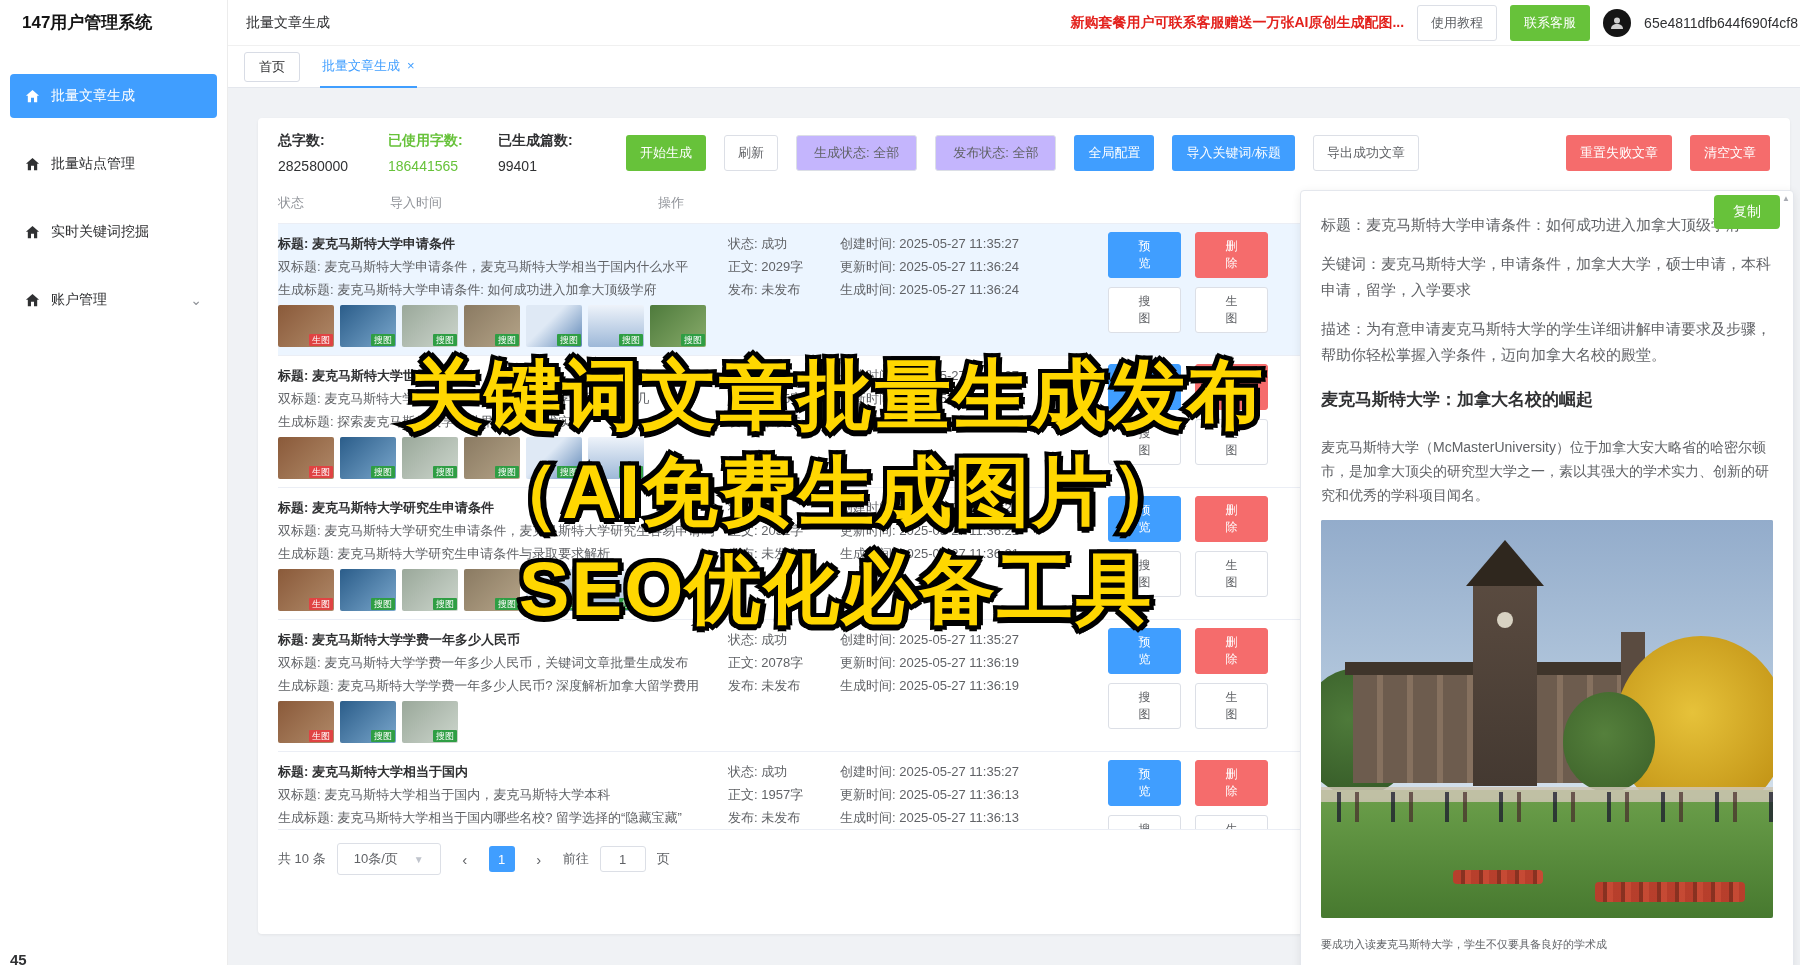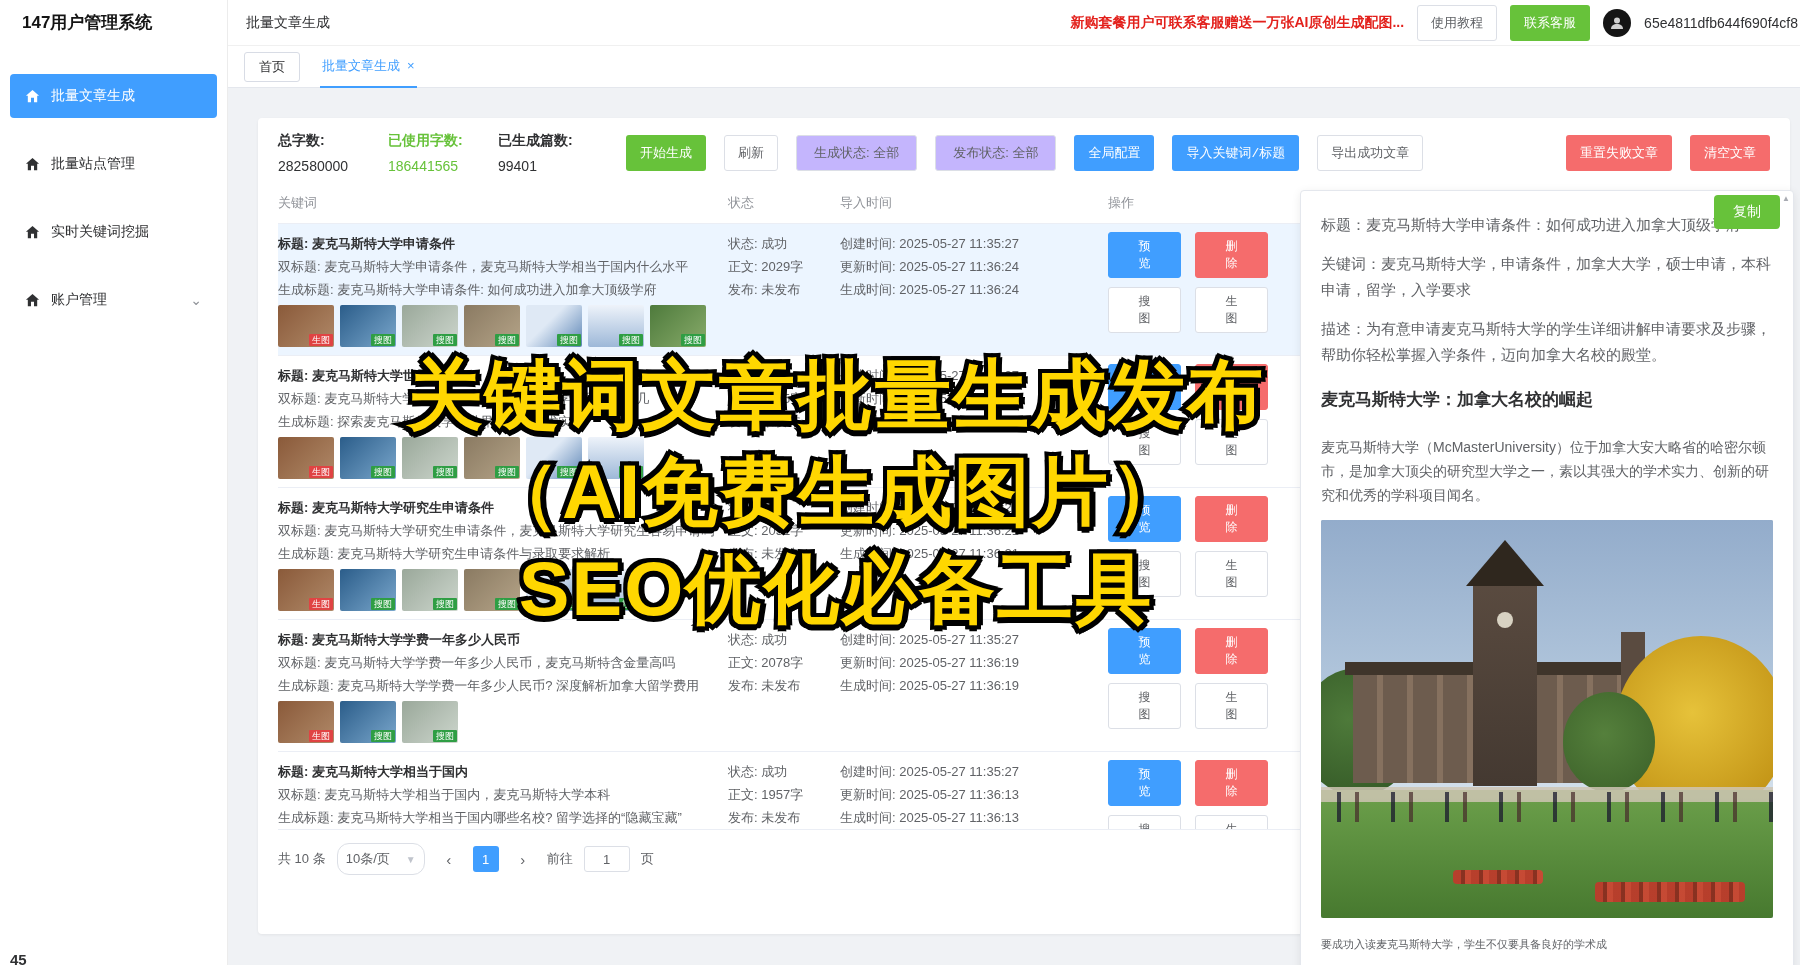--- a/index.html
+++ b/index.html
@@ -31,21 +31,21 @@
   .tab.active{height:42px;display:flex;align-items:center;gap:7px;color:#409eff;font-size:13px;border-bottom:2px solid #409eff;cursor:pointer;padding:0 2px}
   .tab.active .x{font-size:13px;color:#409eff}
 
   
   .card{position:absolute;left:258px;top:118px;width:1532px;height:816px;background:#fff;border-radius:4px;
         box-shadow:0 1px 3px rgba(0,0,0,.06);padding:14px 20px;z-index:3;overflow:hidden}
   .toolbar{display:flex;align-items:center;gap:18px}
   .stat{min-width:102px;margin-right:8px}
   .slabel{font-size:14px;font-weight:bold}
   .sval{font-size:14px;margin-top:8px}
-  .btn{font-size:13px;border-radius:3px;padding:8px 13px;border:1px solid transparent;cursor:pointer;font-family:Liberation Mono, monospace;white-space:nowrap}
+  .btn{font-size:13px;border-radius:3px;padding:8px 13px;border:1px solid transparent;cursor:pointer;font-family:Liberation Serif, serif;white-space:nowrap}
   .btn.ghost{background:#fff;border-color:#dcdfe6;color:#606266}
   .btn.green{background:#67c23a;color:#fff}
   .btn.blue{background:#409eff;color:#fff}
   .btn.redbtn{background:#f56c6c;color:#fff}
   .filter{border:1px solid #dcdfe6;border-radius:3px;padding:8px 17px;font-size:13px;color:#606266;background:#c4b5fd;cursor:pointer;white-space:nowrap}
   .spacer{flex:1}
 
   .thead{display:flex;margin-top:20px;padding-bottom:11px;border-bottom:1px solid #ebeef5;color:#909399;font-size:13px}
   .c-kw{width:450px}.c-st{width:112px}.c-tm{width:268px}.c-op{width:160px}
   .trow{display:flex;padding:8px 0;border-bottom:1px solid #ebeef5;cursor:pointer}
@@ -64,21 +64,21 @@
   .th4{background:linear-gradient(135deg,#8a7a62,#b5a488)}
   .th5{background:linear-gradient(135deg,#dfe9f5 40%,#5b84b5)}
   .th6{background:linear-gradient(180deg,#eef3fa,#9db8d8)}
   .th7{background:linear-gradient(135deg,#4e7a3c,#88ab6a)}
   .mini{font-size:12px;padding:5px 24px;border-radius:3px;border:1px solid #dcdfe6;background:#fff;color:#606266;cursor:pointer;font-family:inherit}
   .mini.blue{background:#409eff;border-color:#409eff;color:#fff}
   .mini.red{background:#f56c6c;border-color:#f56c6c;color:#fff}
   .oprow{display:flex;gap:14px;margin-bottom:9px}
 
   .pager{display:flex;align-items:center;gap:11px;margin-top:13px;font-size:13px;color:#606266}
-  .psel{border:1px solid #dcdfe6;border-radius:12px;padding:6px 8px;display:flex;gap:16px;align-items:center;cursor:pointer;background:#fff}
+  .psel{border:1px solid #dcdfe6;border-radius:3px;padding:6px 16px;display:flex;gap:16px;align-items:center;cursor:pointer;background:#fff}
   .psel .chev{color:#c0c4cc;font-size:10px}
   .pbtn{width:26px;height:26px;display:flex;align-items:center;justify-content:center;border-radius:3px;color:#606266;font-size:15px;cursor:pointer;background:#fff}
   .pbtn.cur{background:#409eff;color:#fff;font-size:13px}
   .pinput{width:46px;height:26px;border:1px solid #dcdfe6;border-radius:3px;text-align:center;font-size:13px;color:#606266;font-family:inherit}
 
   
   .preview{position:absolute;left:1300px;top:190px;width:494px;height:800px;background:#fff;border:1px solid #e4e7ed;border-radius:4px;
            box-shadow:0 2px 10px rgba(0,0,0,.08);padding:8px 20px 0;z-index:10;font-size:15px;color:#606266;overflow:hidden}
   .preview p{margin:13px 0;line-height:26px}
   .preview h2{font-size:17px;color:#303133;margin:20px 0 24px;font-weight:bold}
@@ -193,21 +193,20 @@
     <div class="filter">发布状态: 全部</div>
     <button class="btn blue">全局配置</button>
     <button class="btn blue">导入关键词/标题</button>
     <button class="btn ghost">导出成功文章</button>
     <div class="spacer"></div>
     <button class="btn redbtn">重置失败文章</button>
     <button class="btn redbtn">清空文章</button>
   </div>
 
   <div class="thead">
-    <span class="c-kw">关键词</span>
     <span class="c-st">状态</span>
     <span class="c-tm">导入时间</span>
     <span class="c-op">操作</span>
   </div>
 
   <div id="rows">
       <div class="trow hl ">
         <div class="c-kw">
           <div class="line title">标题: 麦克马斯特大学申请条件</div>
           <div class="line">双标题: 麦克马斯特大学申请条件，麦克马斯特大学相当于国内什么水平</div>
@@ -347,21 +346,21 @@
           </div>
           <div class="oprow">
             <button class="mini">搜图</button>
             <button class="mini">生图</button>
           </div>
         </div>
       </div>
       <div class="trow  ">
         <div class="c-kw">
           <div class="line title">标题: 麦克马斯特大学学费一年多少人民币</div>
-          <div class="line">双标题: 麦克马斯特大学学费一年多少人民币，麦克马斯特含金量高吗</div>
+          <div class="line">双标题: 麦克马斯特大学学费一年多少人民币，关键词文章批量生成发布</div>
           <div class="line">生成标题: 麦克马斯特大学学费一年多少人民币? 深度解析加拿大留学费用</div>
           <div class="thumbs">
             <span class="thumb th1">
               <i class="tag gen">生图</i>
             </span>
             <span class="thumb th2">
               <i class="tag search">搜图</i>
             </span>
             <span class="thumb th3">
               <i class="tag search">搜图</i>

